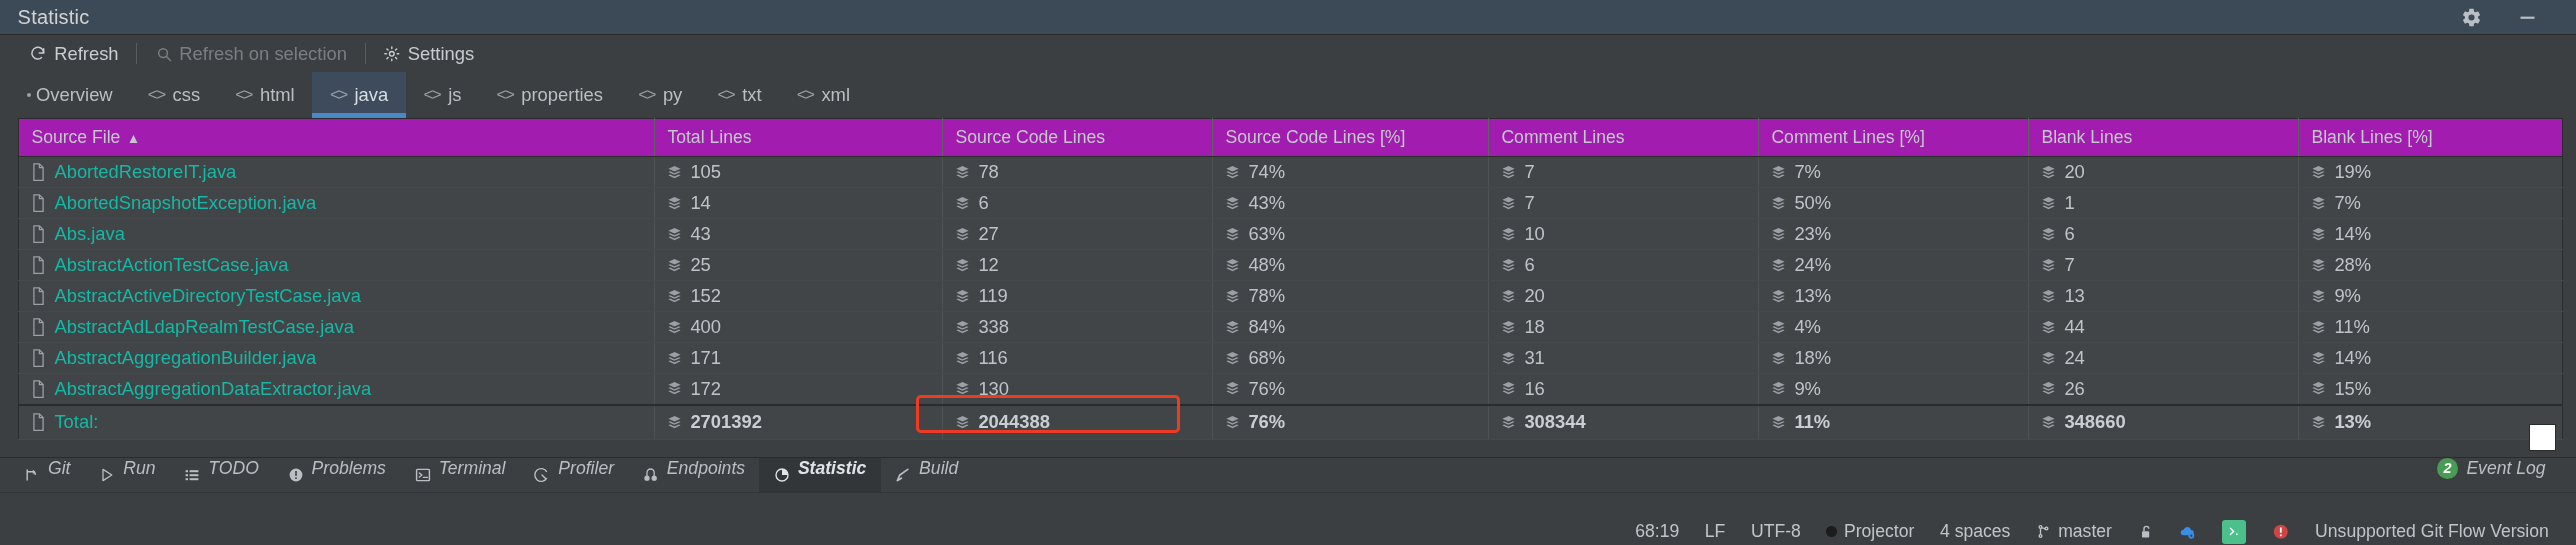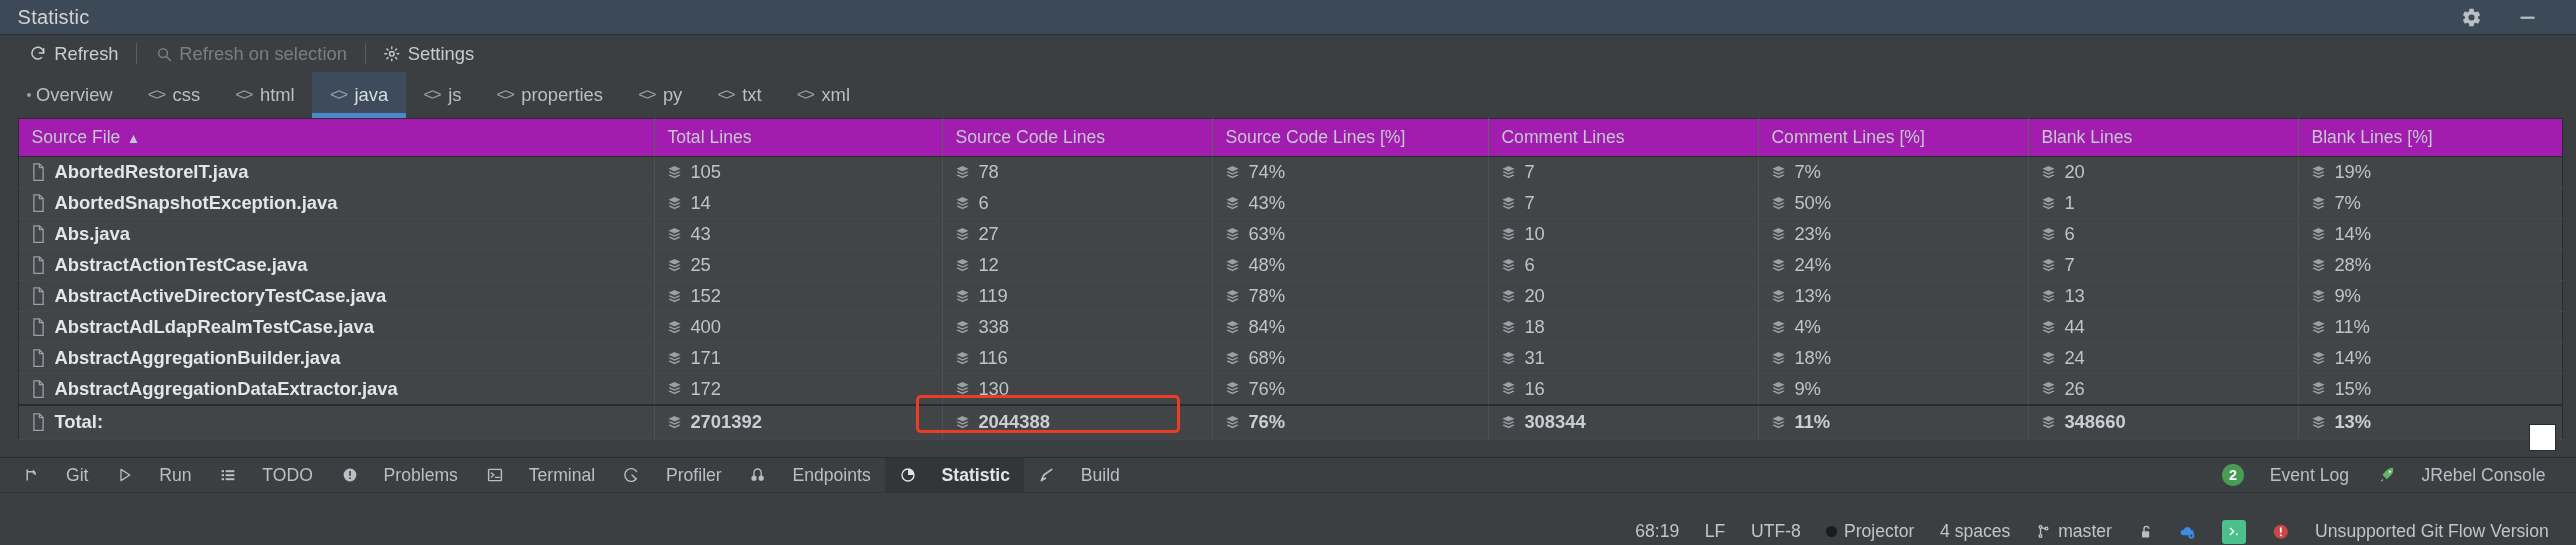--- a/index.html
+++ b/index.html
@@ -146,21 +146,21 @@
     border-bottom: 0.8px solid #46494b;
     color: #bfc4c9;
     font-size: 18.4px;
     white-space: nowrap;
     overflow: hidden;
     background: #414547;
   }
   .stat-table td:last-child { border-right: none; }
 
   .cell-inner { display: flex; align-items: center; gap: 8px; }
-  .filename { font-weight: bold; color: #e5e5e5; }
+  .filename { font-weight: normal; color: #14b8a6; }
 
   tr.total-row td {
     background: #414547;
     border-top: 2.4px solid #2b2b2b;
     font-weight: bold;
     color: #c9ced3;
     height: 35px;
   }
 
   
@@ -192,28 +192,28 @@
   .bottom-bar {
     height: 35px;
     background: #3c3f41;
     border-top: 0.8px solid #2b2b2b;
     display: flex;
     align-items: center;
     padding-left: 9.6px;
   }
   .bb-item {
     display: flex;
-    align-items: center;
-    gap: 26px;
+    gap: 8px;
     height: 35px;
     padding: 0 14.4px;
     color: #b9bfc4;
     font-size: 17.6px;
     cursor: pointer;
     white-space: nowrap;
+    font-style: italic;
   }
   .bb-item.active {
     background: #333638;
     color: #e0e4e8;
     font-weight: bold;
   }
   .bb-right {
     margin-left: auto;
     display: flex;
     align-items: center;
@@ -1364,30 +1364,20 @@
           <path d="M16 3L6 10M6 10l-3 7 5-3" stroke-linecap="round" stroke-linejoin="round"></path>
         </svg>
       </span>
     <span>Build</span>
   </div>
 
   <div class="bb-right">
     <div class="bb-item">
       <span class="badge-count">2</span>
       <span>Event Log</span>
-    </div>
-    <div class="bb-item">
-      <span class="ico">
-        <svg width="17.6" height="17.6" viewBox="0 0 20 20">
-            <path d="M17 2c-4 0-7 2-9.5 5.5L5 10l5 5 2.5-2.5C16 10 18 7 17 2z" fill="#63b463"></path>
-            <circle cx="13.5" cy="6.5" r="1.2" fill="#fff"></circle>
-            <path d="M5 15l-2 3 3-2z" fill="#e8e8e8"></path>
-          </svg>
-      </span>
-      <span>JRebel Console</span>
     </div>
   </div>
 </div>
 
 <div class="status-bar">
   <div class="status-right">
     <span class="sb-item">68:19</span>
     <span class="sb-item">LF</span>
     <span class="sb-item">UTF-8</span>
     <span class="sb-item">

